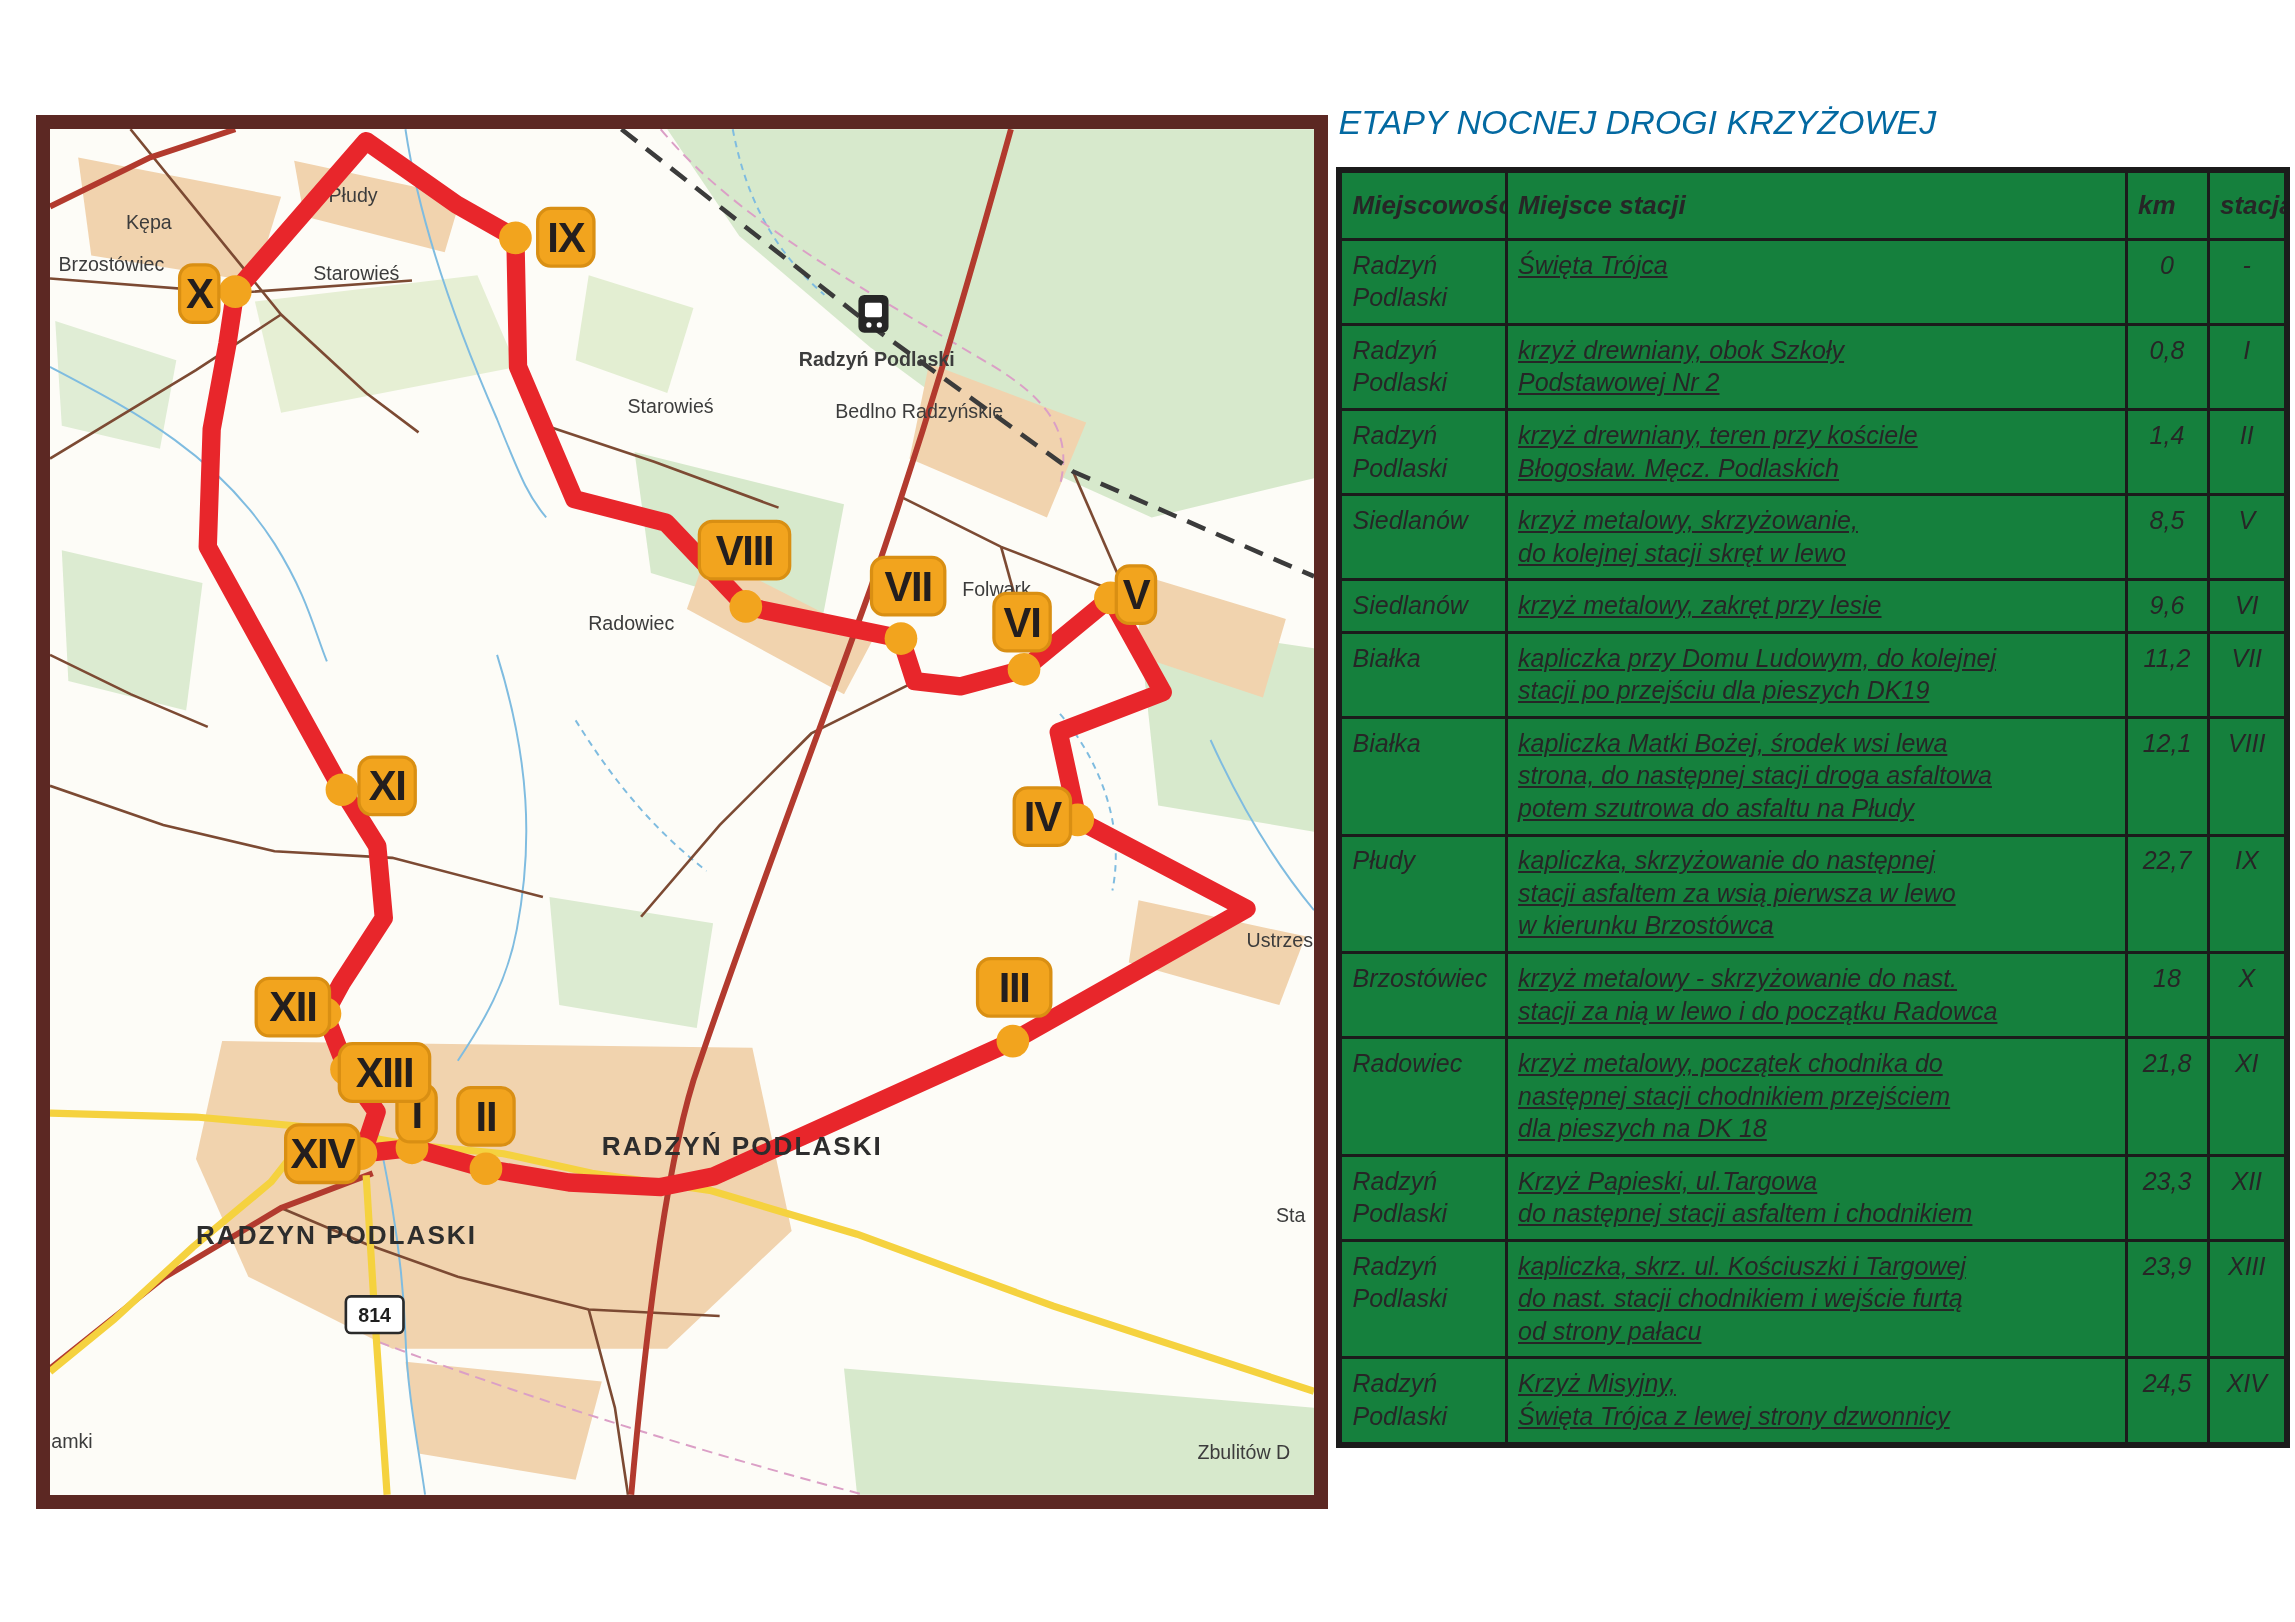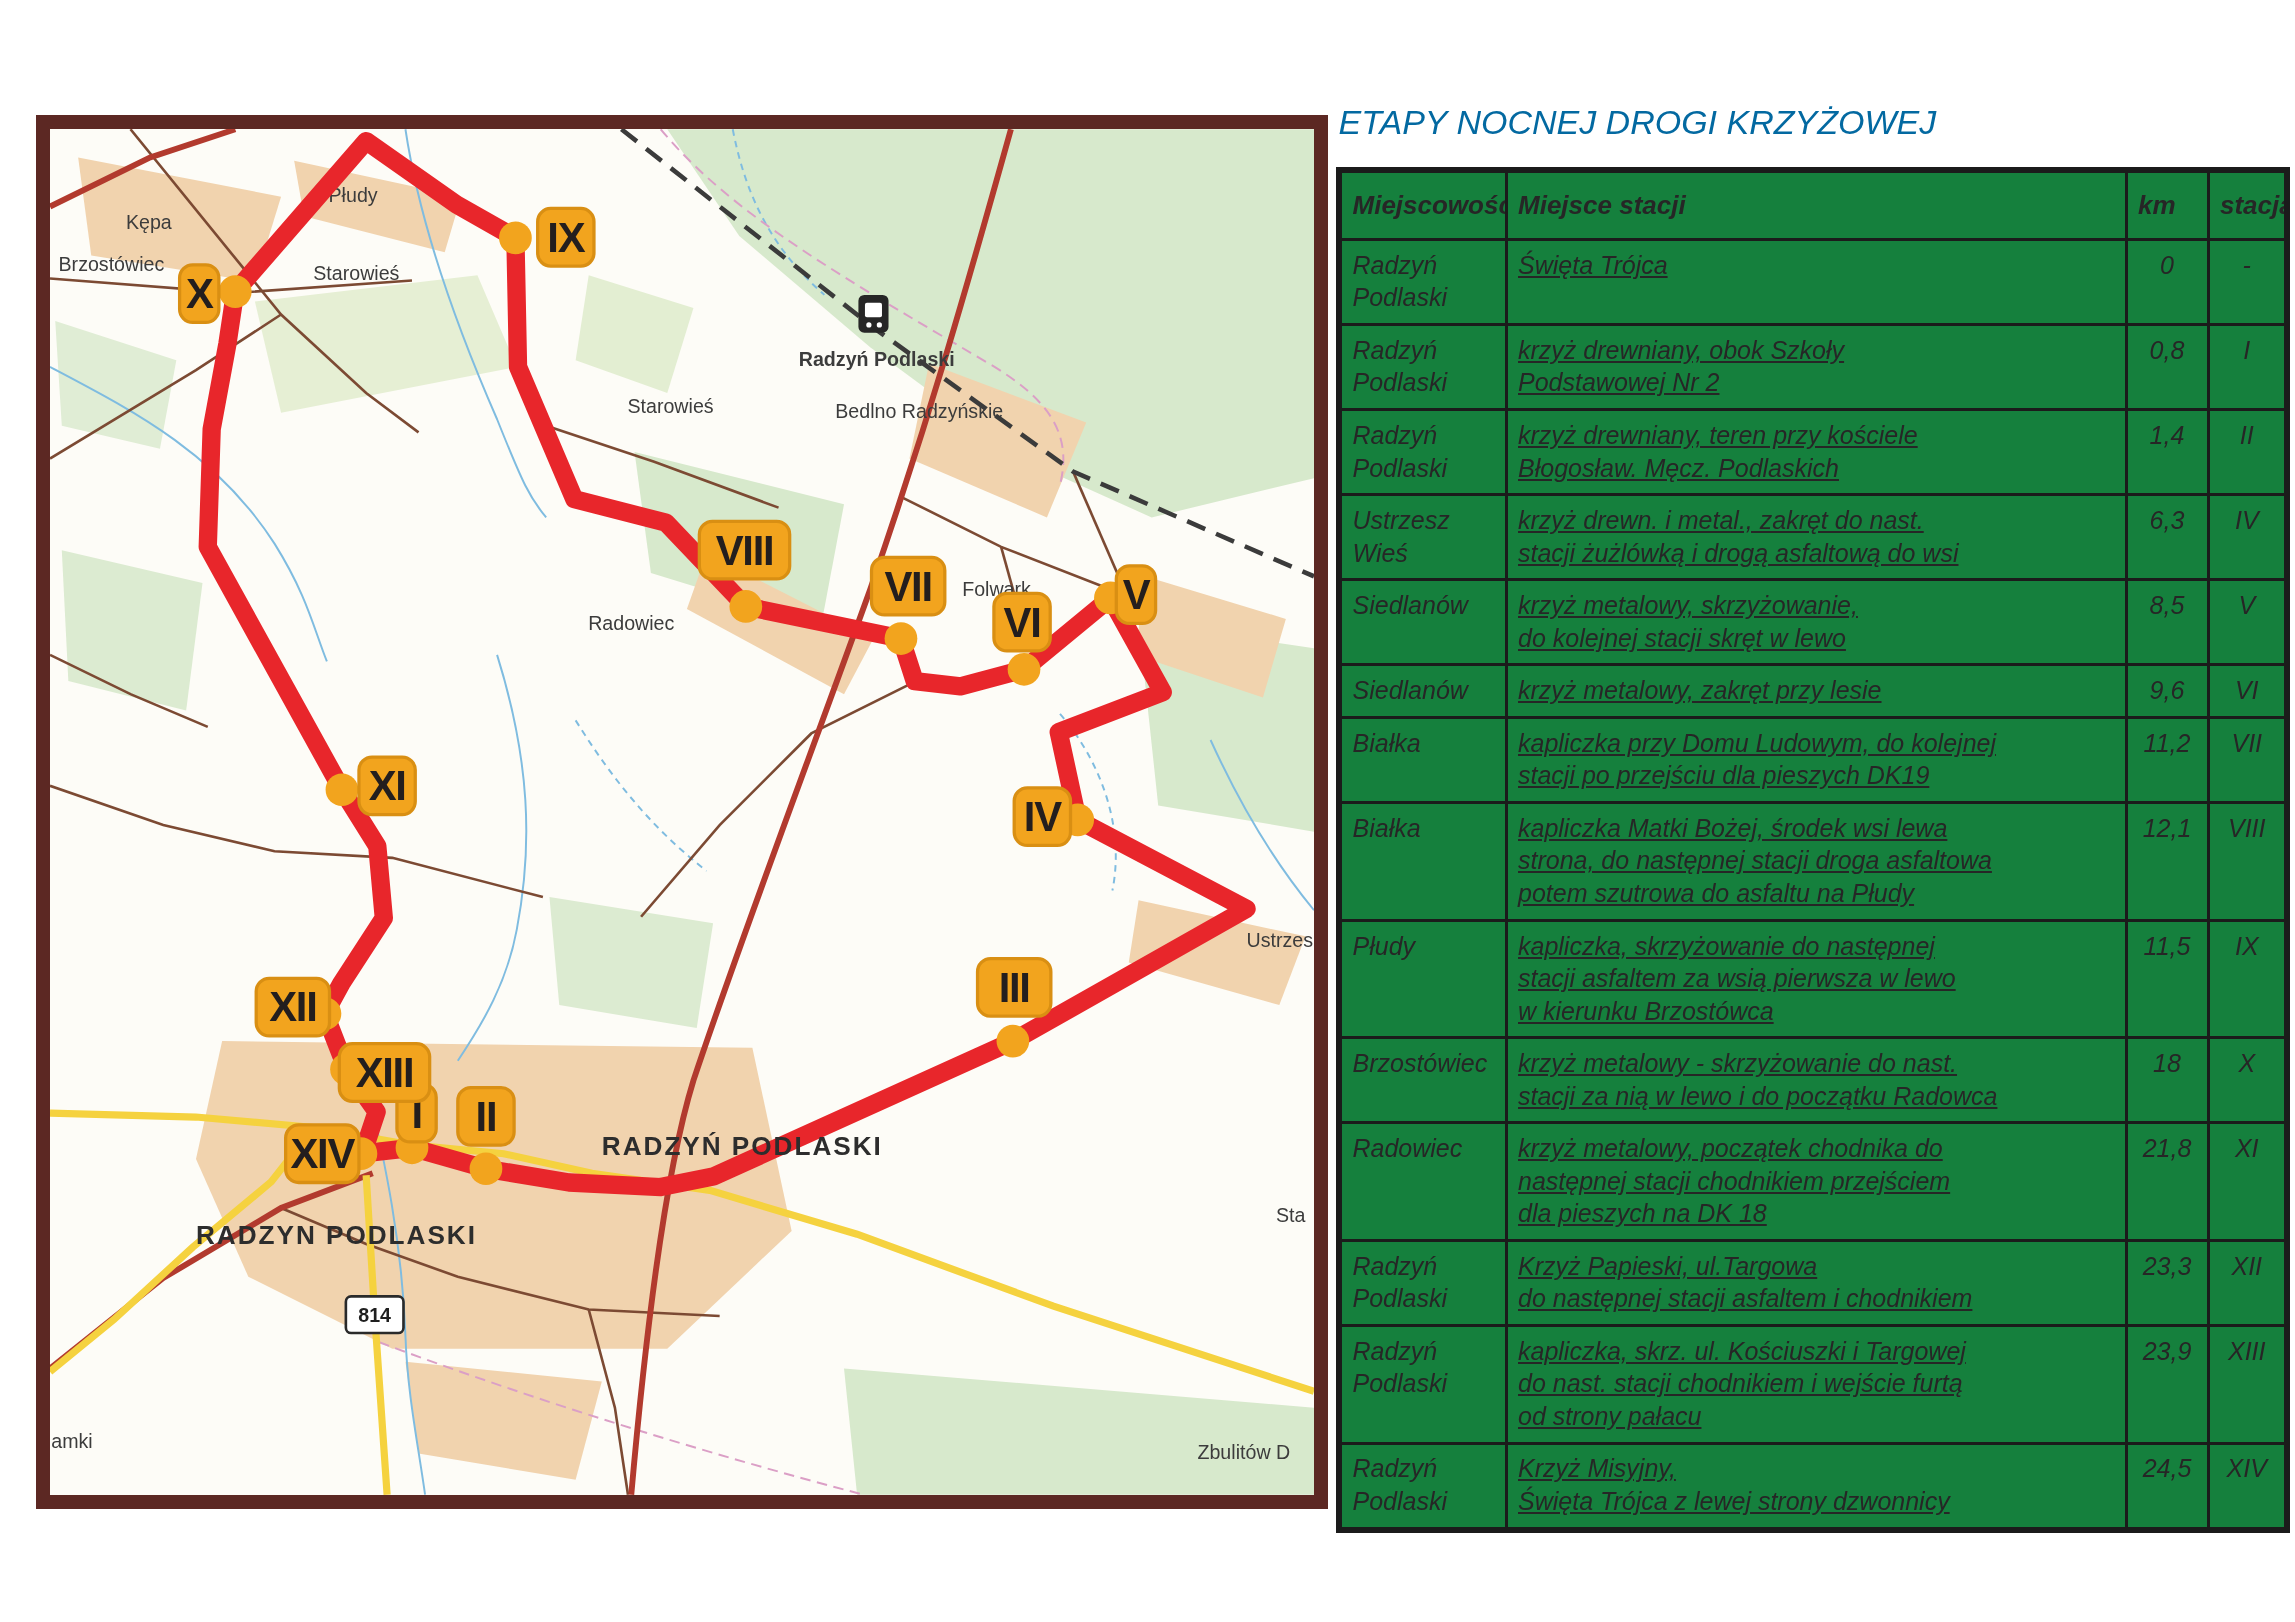--- a/index.html
+++ b/index.html
@@ -218,27 +218,20 @@
           <td class="c-st">I</td>
         </tr>
         <tr>
           <td class="c-place">Radzyń Podlaski</td>
           <td class="c-desc">krzyż drewniany, teren przy kościele
 Błogosław. Męcz. Podlaskich</td>
           <td class="c-km">1,4</td>
           <td class="c-st">II</td>
         </tr>
         <tr>
-          <td class="c-place">Ustrzesz Wieś</td>
-          <td class="c-desc">krzyż drewn. i metal., zakręt do nast.
-stacji żużlówką i drogą asfaltową do wsi</td>
-          <td class="c-km">6,3</td>
-          <td class="c-st">IV</td>
-        </tr>
-        <tr>
           <td class="c-place">Siedlanów</td>
           <td class="c-desc">krzyż metalowy, skrzyżowanie,
 do kolejnej stacji skręt w lewo</td>
           <td class="c-km">8,5</td>
           <td class="c-st">V</td>
         </tr>
         <tr>
           <td class="c-place">Siedlanów</td>
           <td class="c-desc">krzyż metalowy, zakręt przy lesie</td>
           <td class="c-km">9,6</td>
@@ -257,21 +250,21 @@
 strona, do następnej stacji droga asfaltowa
 potem szutrowa do asfaltu na Płudy</td>
           <td class="c-km">12,1</td>
           <td class="c-st">VIII</td>
         </tr>
         <tr>
           <td class="c-place">Płudy</td>
           <td class="c-desc">kapliczka, skrzyżowanie do następnej
 stacji asfaltem za wsią pierwsza w lewo
 w kierunku Brzostówca</td>
-          <td class="c-km">11,5</td>
+          <td class="c-km">22,7</td>
           <td class="c-st">IX</td>
         </tr>
         <tr>
           <td class="c-place">Brzostówiec</td>
           <td class="c-desc">krzyż metalowy - skrzyżowanie do nast.
 stacji za nią w lewo i do początku Radowca</td>
           <td class="c-km">18</td>
           <td class="c-st">X</td>
         </tr>
         <tr>

